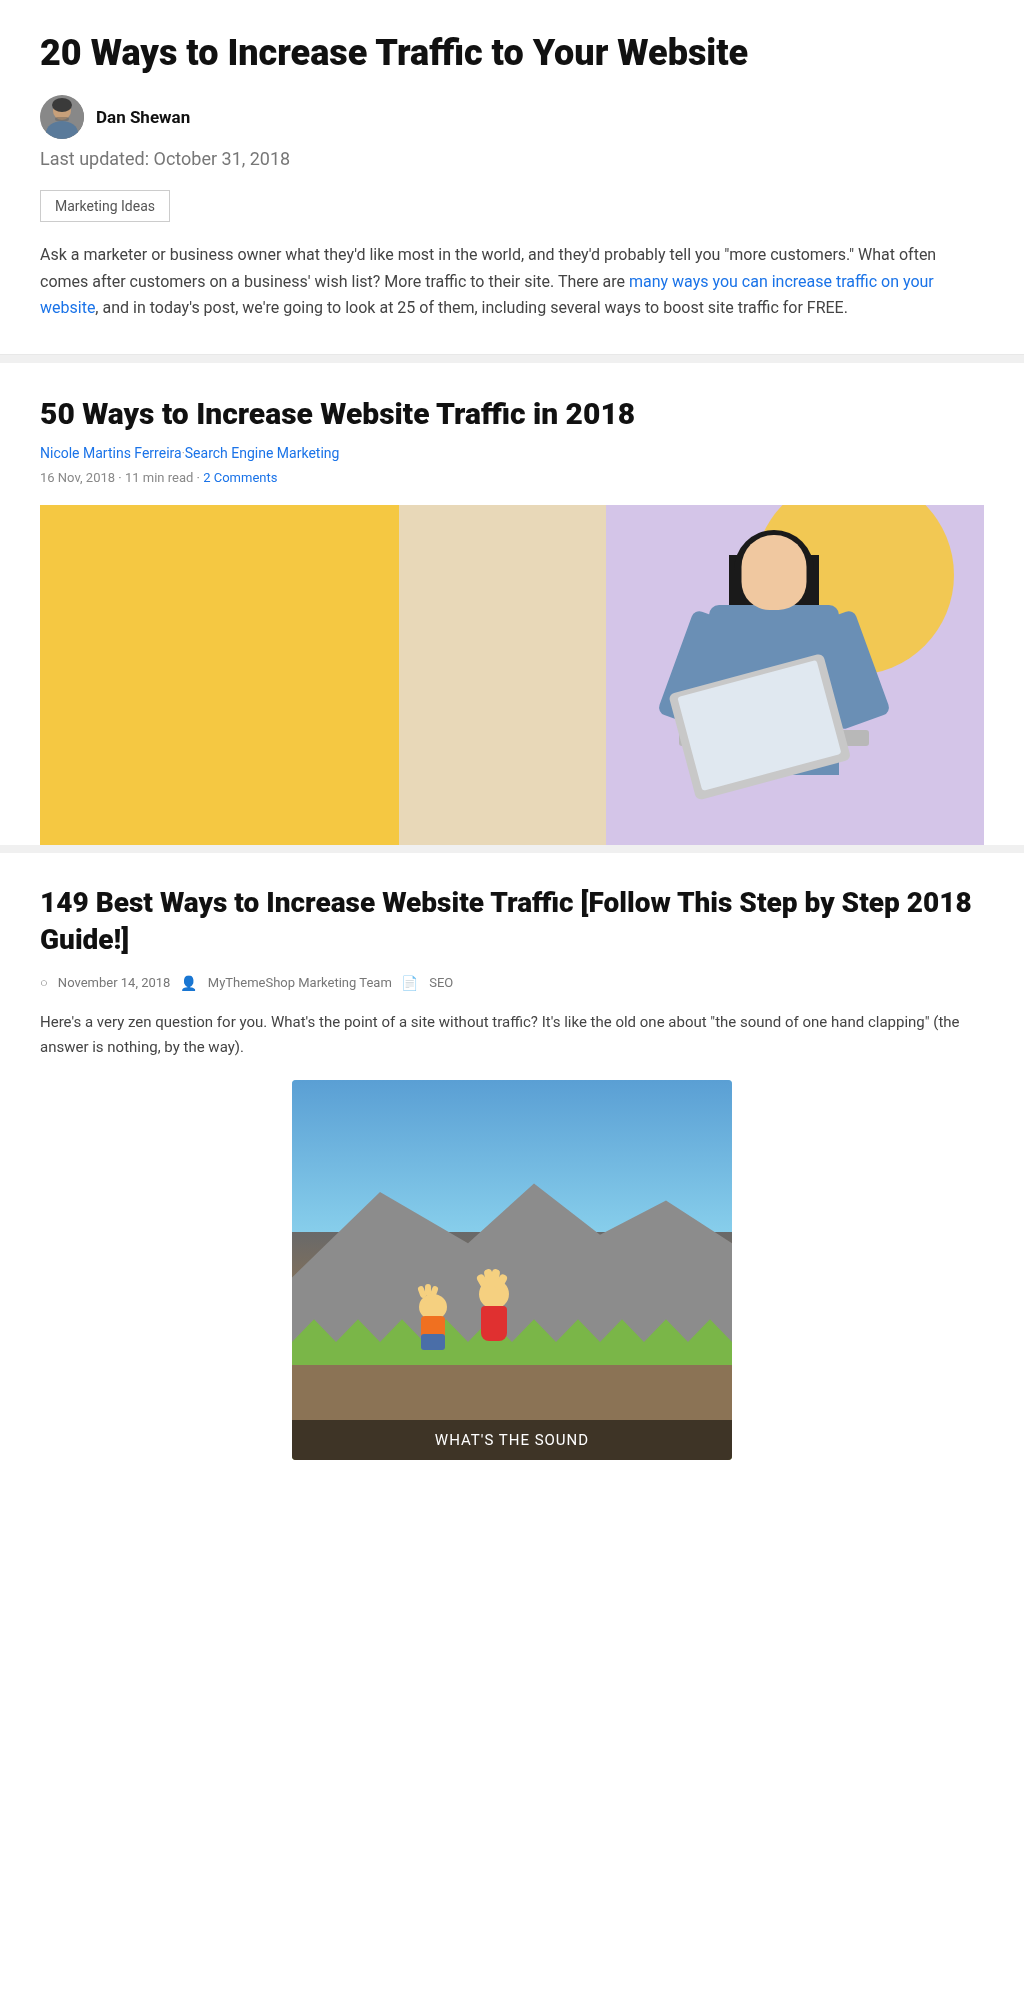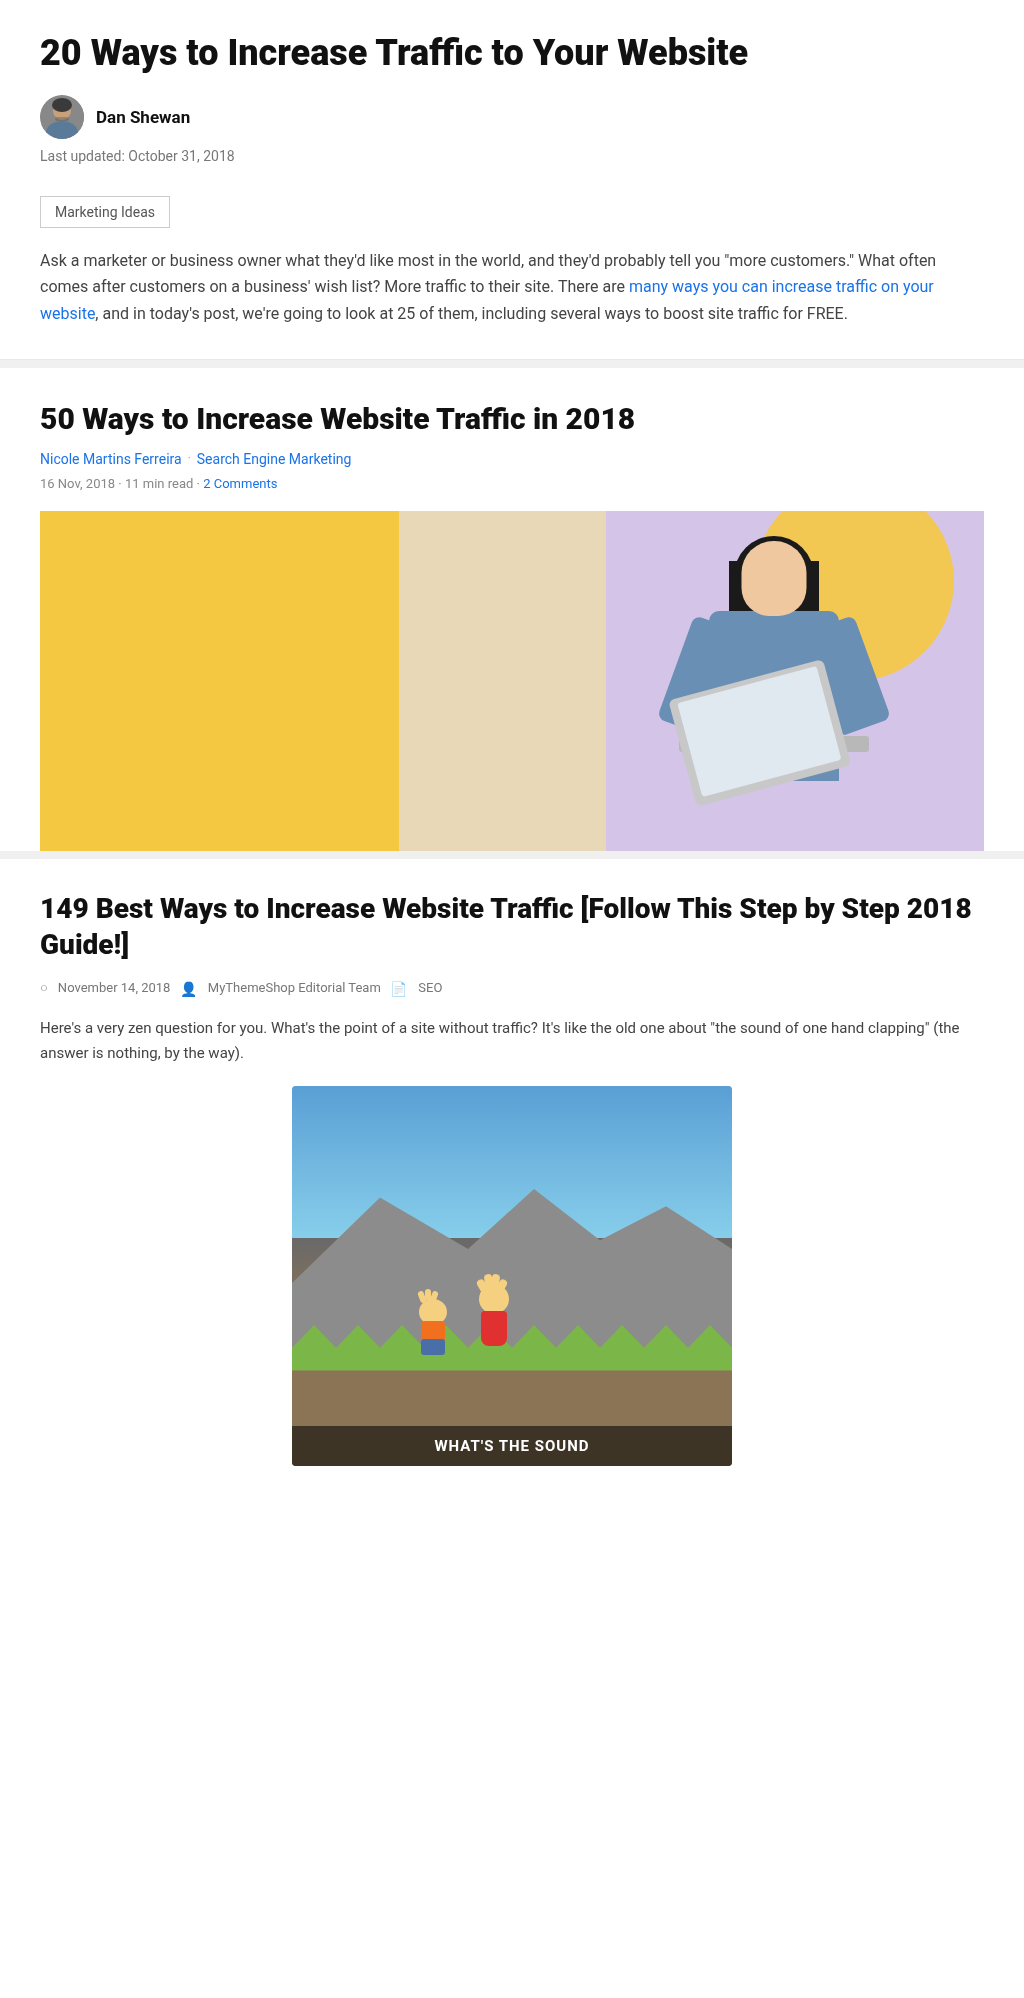--- a/index.html
+++ b/index.html
@@ -42,23 +42,23 @@
       justify-content: center;
       font-size: 18px;
       color: #fff;
     }
     .author-name {
       font-size: 17px;
       font-weight: 700;
       color: #111;
     }
     .last-updated {
-      font-size: 14px;
+      font-size: 18px;
       color: #777;
-      margin-bottom: 28px;
+      margin-bottom: 16px;
     }
     .tag-badge {
       display: inline-block;
       border: 1px solid #ccc;
       border-radius: 0;
       padding: 4px 14px;
       font-size: 14px;
       color: #555;
       margin-bottom: 20px;
       background: #fff;
@@ -88,21 +88,20 @@
     .article-2-title {
       font-size: 30px;
       font-weight: 900;
       color: #111;
       line-height: 1.25;
       margin-bottom: 10px;
     }
     .article-2-meta {
       display: flex;
       align-items: center;
-      gap: 6px;
       margin-bottom: 4px;
       font-size: 14px;
     }
     .article-2-meta a {
       color: #1a73e8;
       text-decoration: none;
     }
     .meta-dot {
       color: #aaa;
       font-size: 12px;
@@ -177,21 +176,21 @@
     }
     .caption-bar {
       position: absolute;
       bottom: 0;
       left: 0;
       right: 0;
       background: rgba(0,0,0,0.55);
       color: #fff;
       text-align: center;
       font-size: 15px;
-      font-weight: 700;
+      font-weight: 400;
       letter-spacing: 1px;
       padding: 8px 0;
     }
     .article-3-image-wrapper {
       display: flex;
       justify-content: center;
       margin-bottom: 0;
     }
   </style>
 </head>
@@ -279,21 +278,21 @@
 
 <div class="separator-2"></div>
 
 <article class="article-3">
   <h2 class="article-3-title">149 Best Ways to Increase Website Traffic [Follow This Step by Step 2018 Guide!]</h2>
 
   <div class="article-3-meta">
     <span class="meta-icon">○</span>
     <span>November 14, 2018</span>
     <span style="font-size:14px;">👤</span>
-    <span>MyThemeShop Editorial Team</span>
+    <span>MyThemeShop Marketing Team</span>
     <span style="font-size:14px;">📄</span>
     <span>SEO</span>
   </div>
 
   <p class="article-3-excerpt">Here's a very zen question for you. What's the point of a site without traffic? It's like the old one about "the sound of one hand clapping" (the answer is nothing, by the way).</p>
 
   <div class="article-3-image-wrapper">
     <div class="article-3-image">
 
       <div style="position:absolute;top:0;left:0;right:0;height:40%;background:linear-gradient(180deg,#5a9fd4 0%,#87CEEB 100%);"></div>

